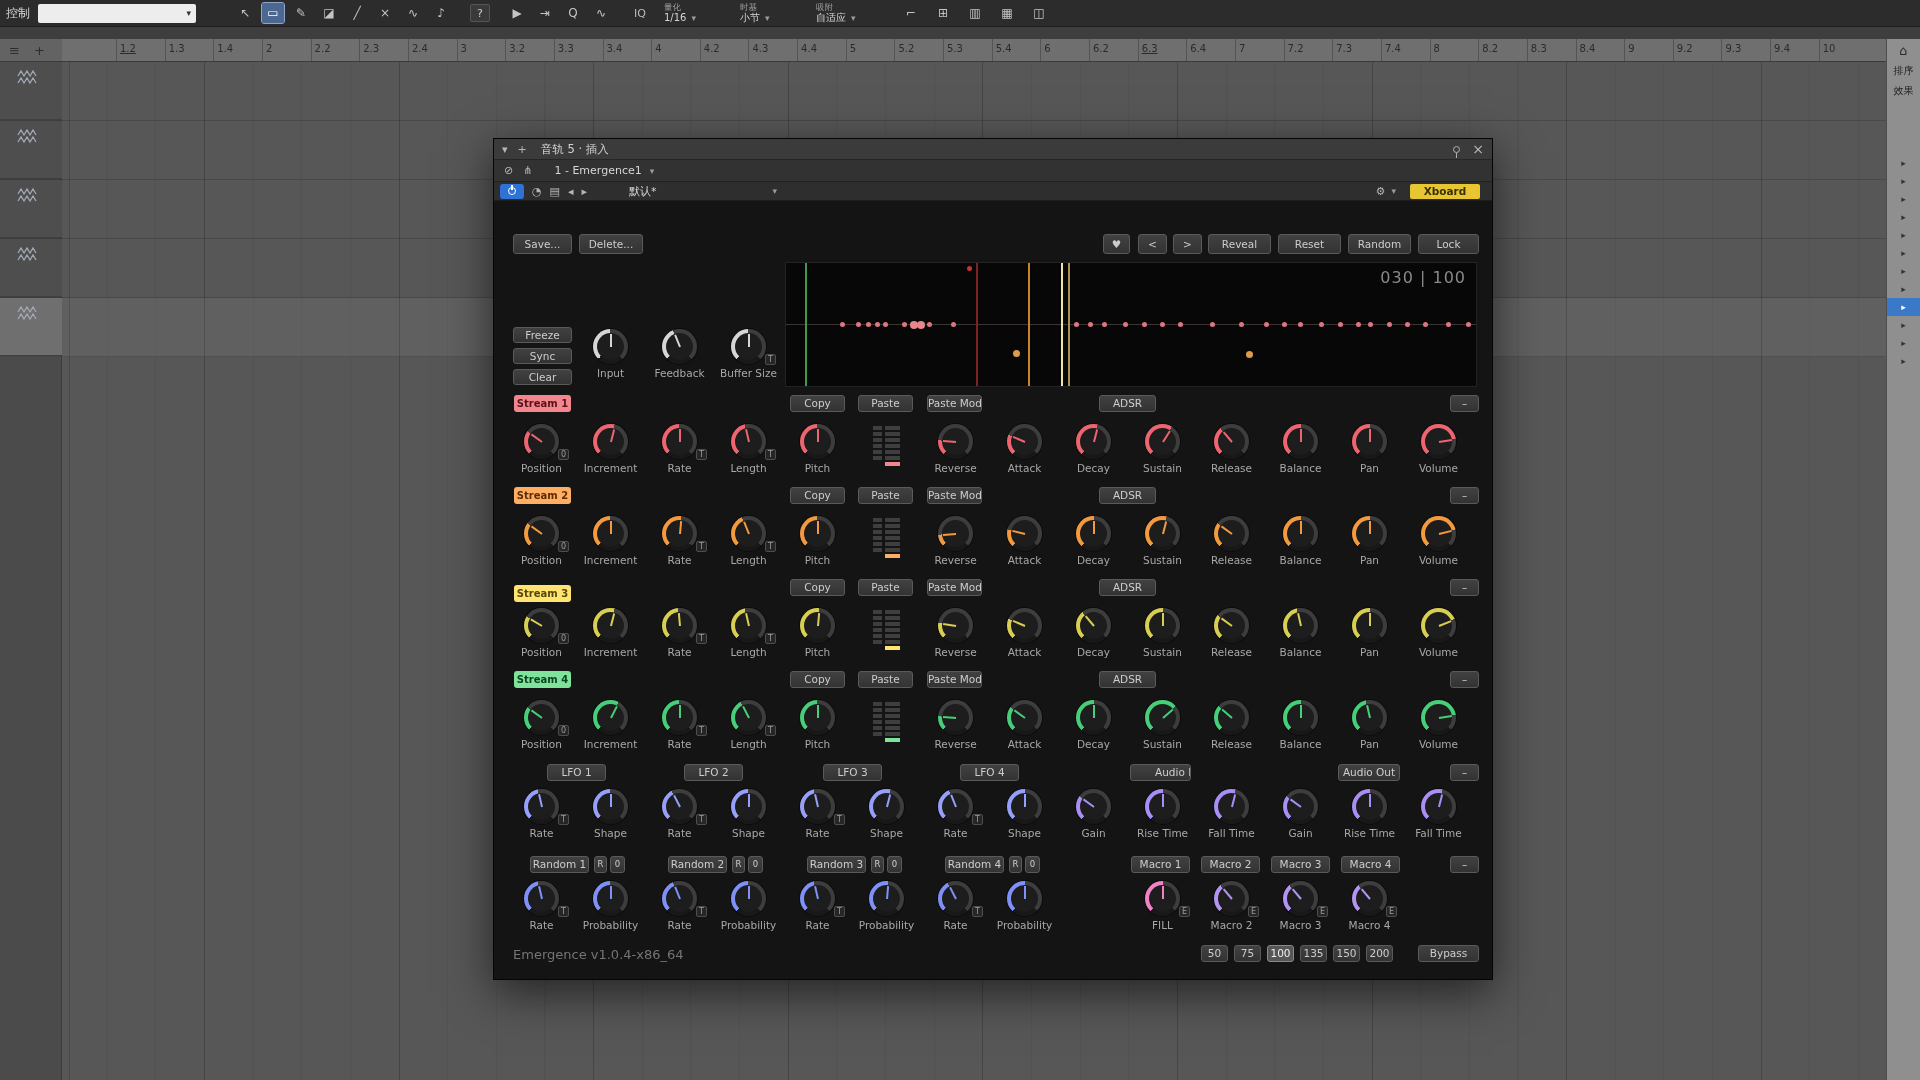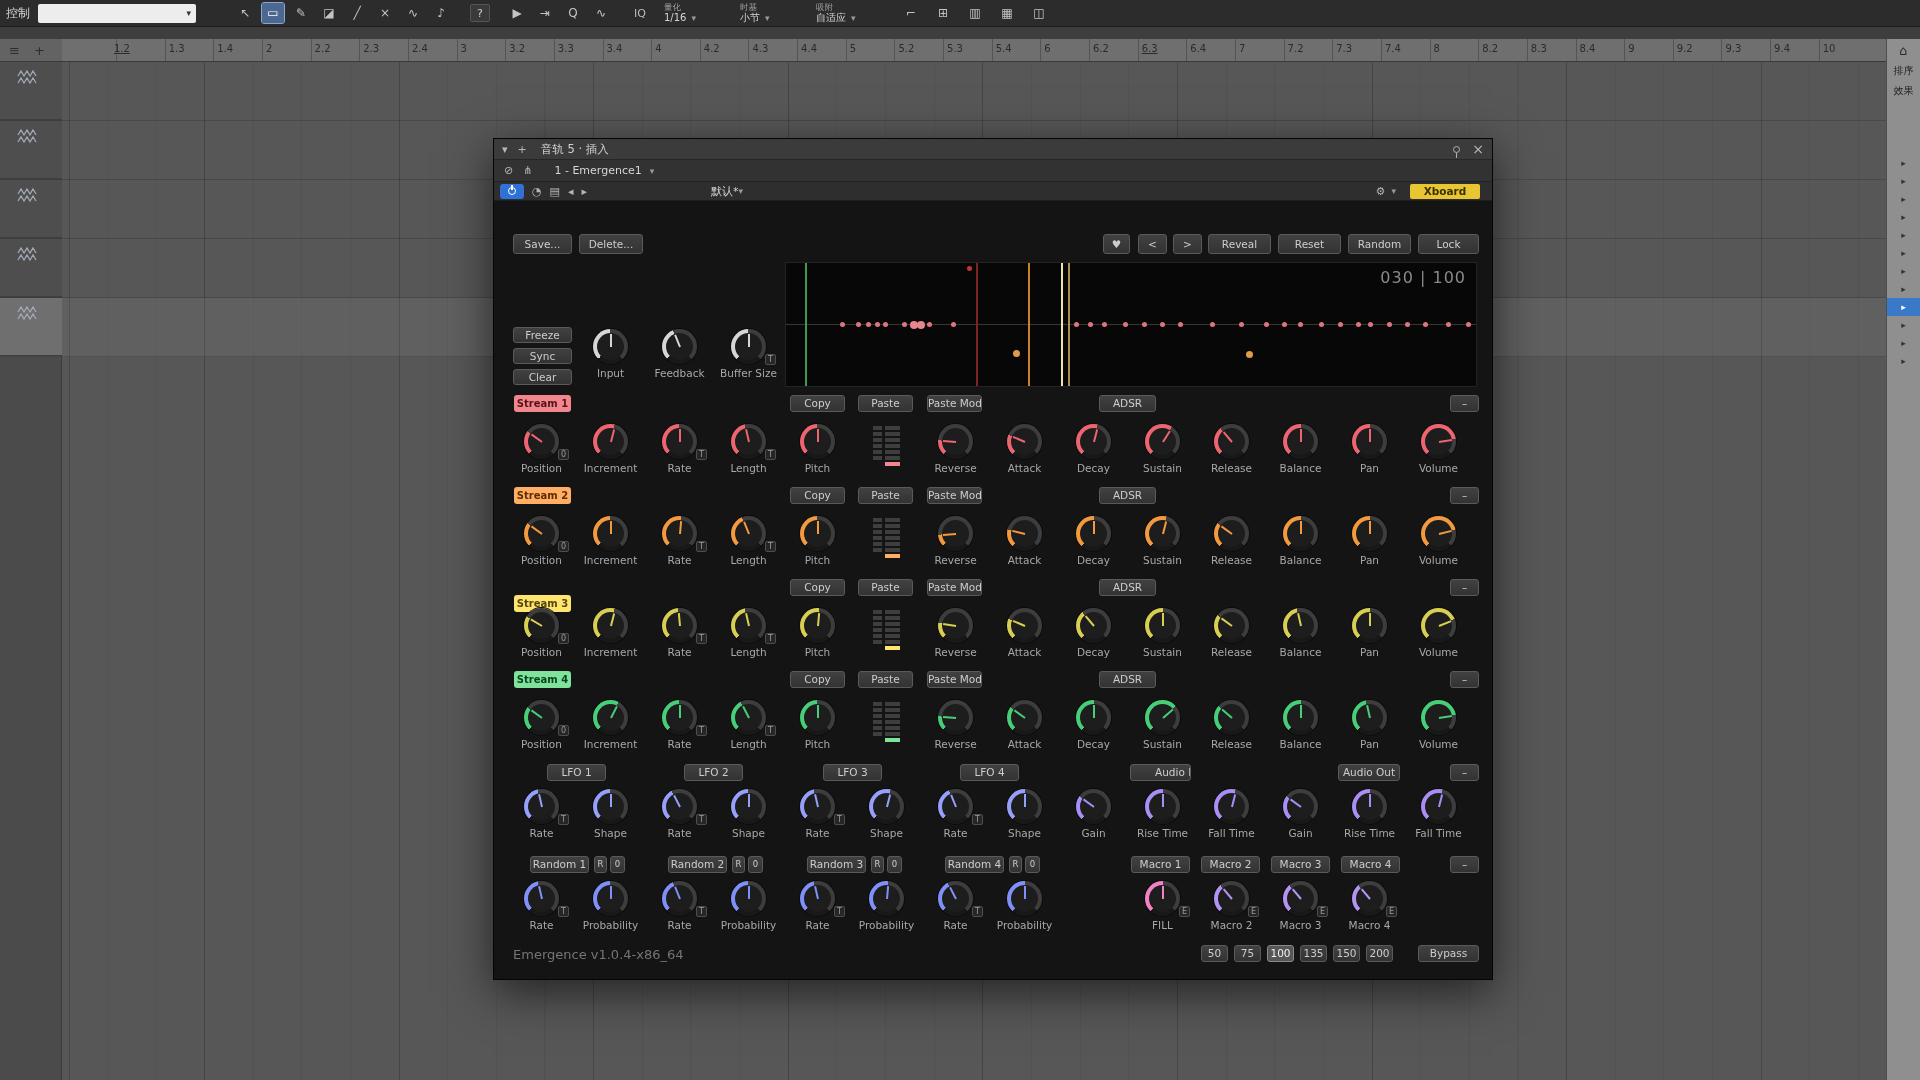--- a/index.html
+++ b/index.html
@@ -75,21 +75,21 @@
     border-bottom:1px solid #222;display:flex;align-items:center;padding:0 10px;gap:10px}
   .preset-select{display:flex;align-items:center;gap:8px;font-size:11px;color:#d5d5d5;margin-left:6px;
     padding:1px 6px;border-radius:2px}
   .p-controlbar{position:absolute;top:43px;left:0;right:0;height:19px;background:#2e2e2e;
     border-bottom:1px solid #1e1e1e;display:flex;align-items:center;padding:0 6px;gap:8px}
   .pwr{width:24px;height:15px;background:#2f72d6;border-radius:3px;display:inline-flex;
     align-items:center;justify-content:center}
   .pwrc{position:relative;width:8px;height:8px;border:1.5px solid #fff;border-radius:50%;display:inline-block}
   .pwrc::after{content:"";position:absolute;left:50%;transform:translateX(-50%);top:-3px;width:2px;height:5px;background:#fff}
   .pc-ic{color:#b5b5b5;font-size:11px}
-  .preset-dd{width:148px;display:flex;align-items:center;justify-content:flex-end;
+  .preset-dd{margin-left:34px;width:148px;display:flex;align-items:center;justify-content:space-between;
     font-size:11px;color:#d5d5d5}
   .pc-right{margin-left:auto;display:flex;align-items:center;gap:6px;margin-right:6px}
   .xboard{width:70px;height:15px;background:#e8c532;color:#3a3000;font-size:10.5px;font-weight:bold;
     display:flex;align-items:center;justify-content:center;border-radius:2px;margin-left:8px}
   .p-tabbar{position:absolute;top:62px;left:0;right:0;height:18px;background:#393939;
     border-bottom:1px solid #151515;display:flex;align-items:center;gap:28px;padding-left:12px}
   .ptab{font-size:10.5px;color:#969696}
   .ptab:first-child{color:#c08440}
 
   .pbtn{position:absolute;background:linear-gradient(#414141,#333);border:1px solid #5a5a5a;
@@ -181,21 +181,21 @@
     </div>
 </div>
 <div class="substrip"></div>
 
 <div class="ruler-corner">
   <span class="rc-ic">≡</span>
   <span class="rc-ic">+</span>
 </div>
 <div class="ruler" id="ruler">
     <div class="tickline" style="left: 54px;"></div>
-    <span class="ticklabel" style="left: 52px; text-decoration: underline;">1.2</span>
+    <span class="ticklabel" style="left: 58px; text-decoration: underline;">1.2</span>
     <div class="tickline" style="left: 102.65px;"></div>
     <span class="ticklabel" style="left: 106.65px;">1.3</span>
     <div class="tickline" style="left: 151.3px;"></div>
     <span class="ticklabel" style="left: 155.3px;">1.4</span>
     <div class="tickline" style="left: 199.95px;"></div>
     <span class="ticklabel" style="left: 203.95px;">2</span>
     <div class="tickline" style="left: 248.6px;"></div>
     <span class="ticklabel" style="left: 252.6px;">2.2</span>
     <div class="tickline" style="left: 297.25px;"></div>
     <span class="ticklabel" style="left: 301.25px;">2.3</span>
@@ -645,21 +645,21 @@
         </div>
         <div class="klabel">Pan</div>
       </div>
       <div class="kcell">
         <div class="knob" style="--arc: #f49a3e; --val: 211deg;">
           <div class="needle" style="transform: rotate(256deg); background: rgb(244, 154, 62);"></div>
         </div>
         <div class="klabel">Volume</div>
       </div>
     </div>
-    <div class="sbadge" style="left: 20px; top: 456px; background: rgb(255, 228, 112); color: rgb(85, 70, 10);">Stream 3</div>
+    <div class="sbadge" style="left: 20px; top: 446px; background: rgb(255, 228, 112); color: rgb(85, 70, 10);">Stream 3</div>
     <div class="pbtn" style="left: 296px; top: 440px; width: 55px; height: 17px; line-height: 15px;">Copy</div>
     <div class="pbtn" style="left: 364px; top: 440px; width: 55px; height: 17px; line-height: 15px;">Paste</div>
     <div class="pbtn" style="left: 433px; top: 440px; width: 55px; height: 17px; line-height: 15px;">Paste Mod.</div>
     <div class="pbtn" style="left: 605px; top: 440px; width: 57px; height: 17px; line-height: 15px;">ADSR</div>
     <div class="pbtn" style="left: 956px; top: 440px; width: 29px; height: 17px; line-height: 15px;">–</div>
     <div class="krow" style="top: 469px;">
       <div class="kcell">
         <div class="knob" style="--arc: #d8cf52; --val: 76deg;">
           <div class="needle" style="transform: rotate(121deg); background: rgb(216, 207, 82);"></div>
           <div class="kbadge">0</div>

